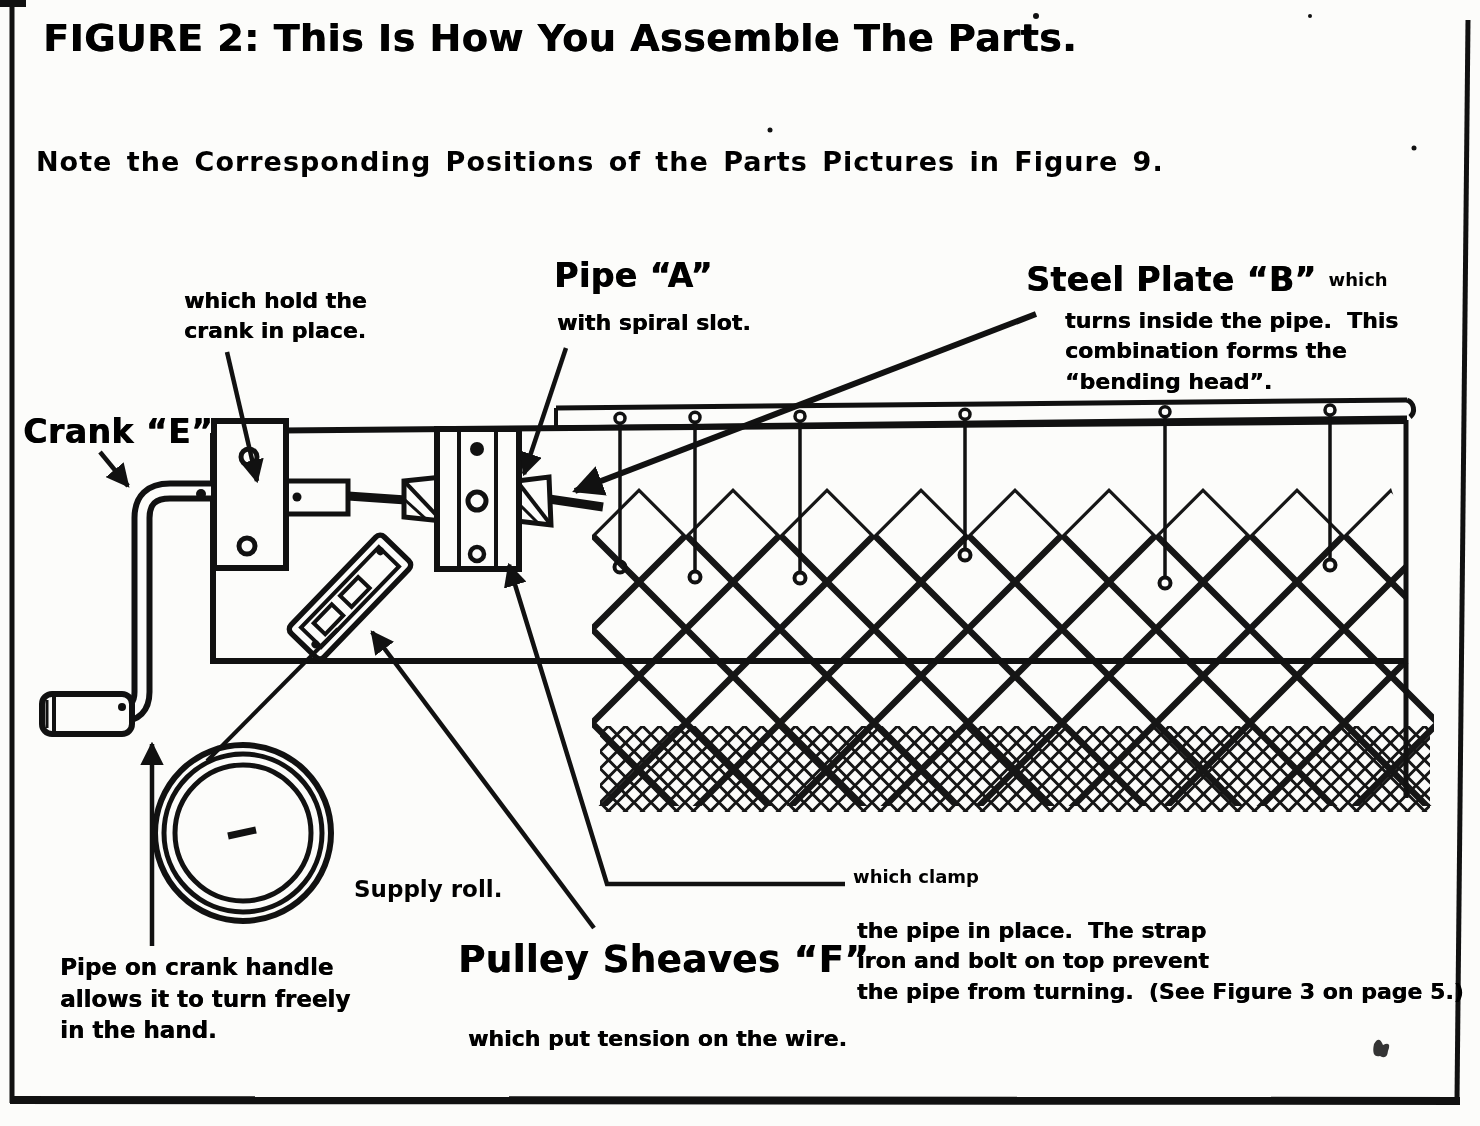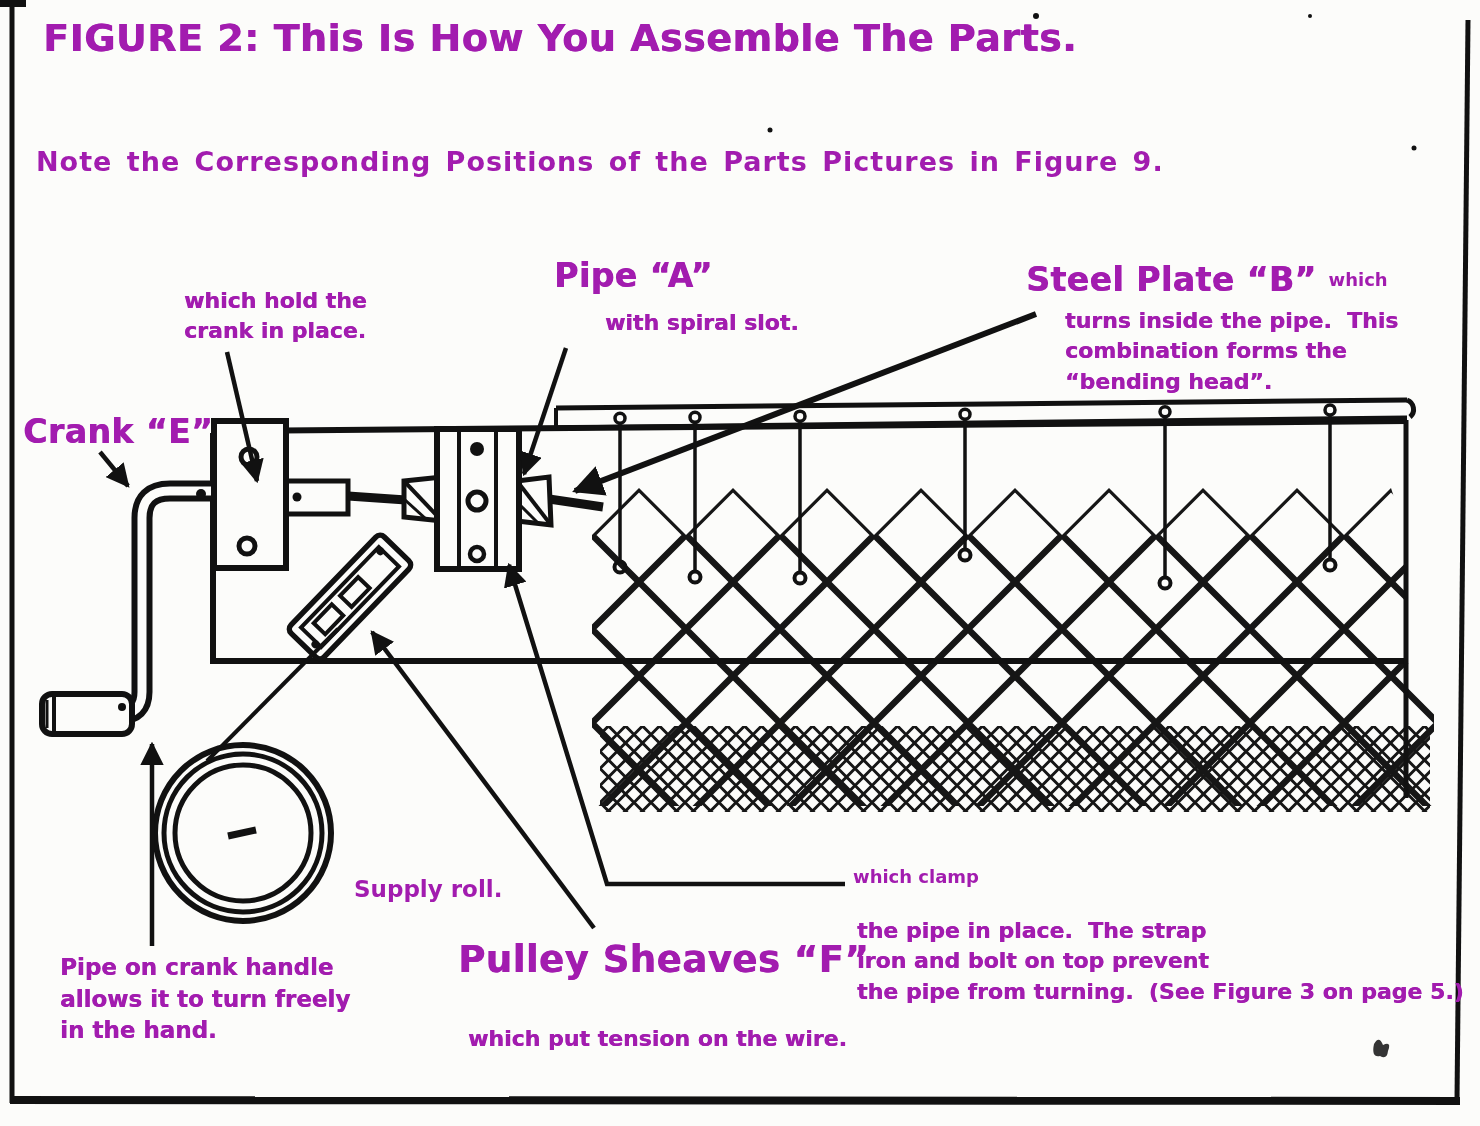--- a/index.html
+++ b/index.html
@@ -2,35 +2,35 @@
 <html><head>
 <meta charset="utf-8">
 <style>
   html,body{margin:0;padding:0;background:#e8e8e6;}
   .page{
     position:relative;width:1480px;height:1126px;margin:0 auto;
     background:#fcfcfa;overflow:hidden;color:#0c0c0c;
     font-family:"DejaVu Sans","Liberation Sans",sans-serif;
   }
   .page svg{position:absolute;left:0;top:0;z-index:1;}
-  .lbl{position:absolute;z-index:2;font-weight:bold;color:#a21caf;}
+  .lbl{position:absolute;z-index:2;font-weight:bold;color:#000000;}
   .title{left:40px;top:16px;width:1040px;text-align:center;font-size:38px;
          letter-spacing:.5px;text-shadow:.6px 0 0 currentColor;}
   .subtitle{left:40px;top:76px;width:1160px;text-align:center;font-size:37px;
          text-shadow:.6px 0 0 currentColor;}
   .note{left:36px;top:146px;font-size:27px;white-space:nowrap;
         letter-spacing:1px;word-spacing:4px;}
   .head{font-size:33px;letter-spacing:.5px;text-shadow:.7px 0 0 currentColor;white-space:nowrap;}
   .head-lg{font-size:37px;}
   .body-txt{font-size:22px;line-height:1.38;white-space:pre-wrap;
         text-shadow:.4px 0 0 currentColor;}
   .head-row{display:flex;align-items:baseline;gap:12px;white-space:nowrap;}
   .head-suffix{font-size:18px;font-weight:bold;}
   .blocks-c-h{left:179px;top:234px;}   .blocks-c-b{left:184px;top:286px;}
-  .pipe-a-h{left:554px;top:256px;}     .pipe-a-b{left:557px;top:308px;margin-left:48px;}
+  .pipe-a-h{left:554px;top:256px;}     .pipe-a-b{left:557px;top:308px;}
   .steel-b-h{left:1026px;top:260px;align-items:center;}   .steel-b-b{left:1028px;top:306px;margin-left:37px;}
   .crank-e-h{left:23px;top:412px;}
   .supply-roll-c{left:354px;top:876px;font-size:23px;}
   .pulley-f-h{left:458px;top:938px;}   .pulley-f-b{left:468px;top:1024px;}
   .blocks-d-h{left:853px;top:866px;}   .blocks-d-b{left:857px;top:916px;}
   .crank-note-b{left:60px;top:952px;font-size:23px;}
 </style>
 </head>
 <body>
 

